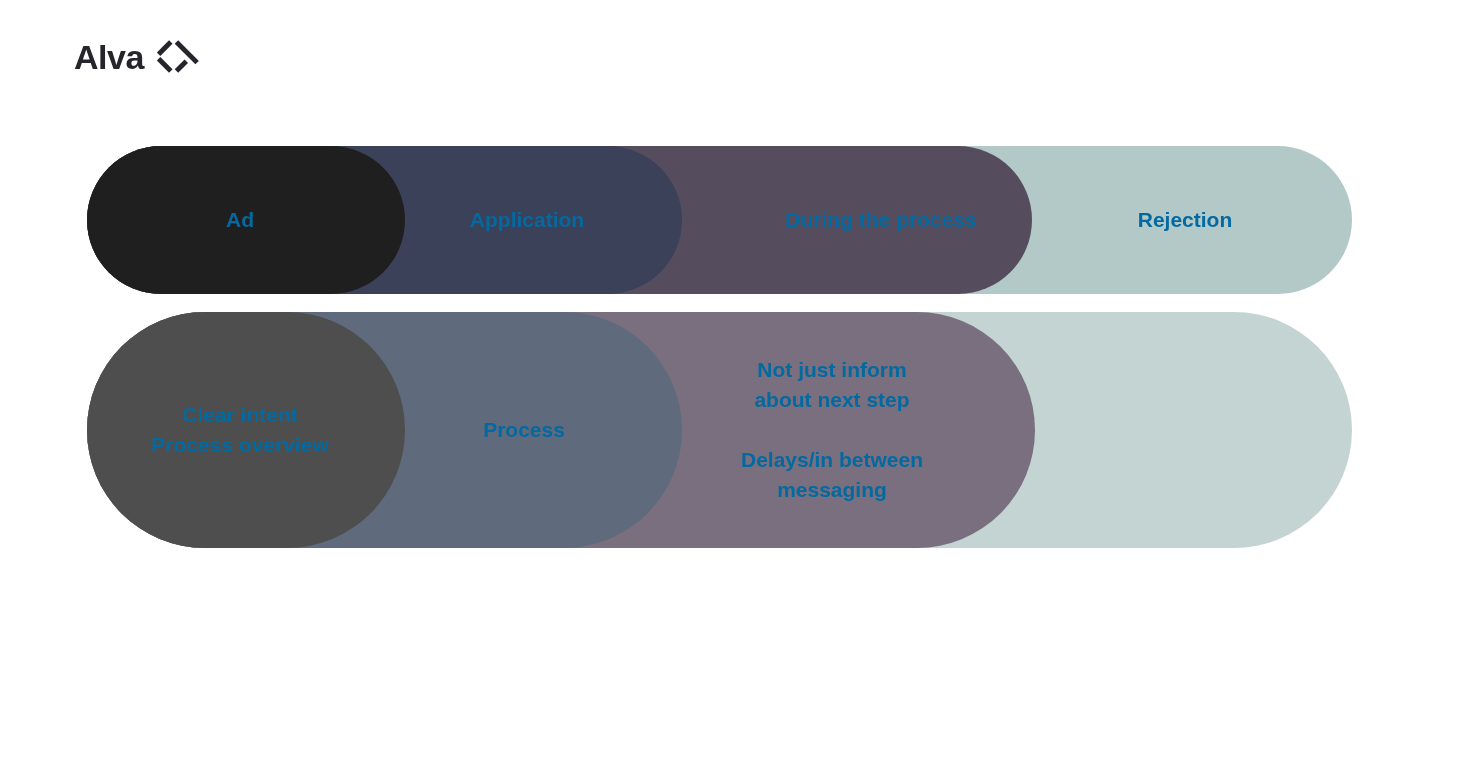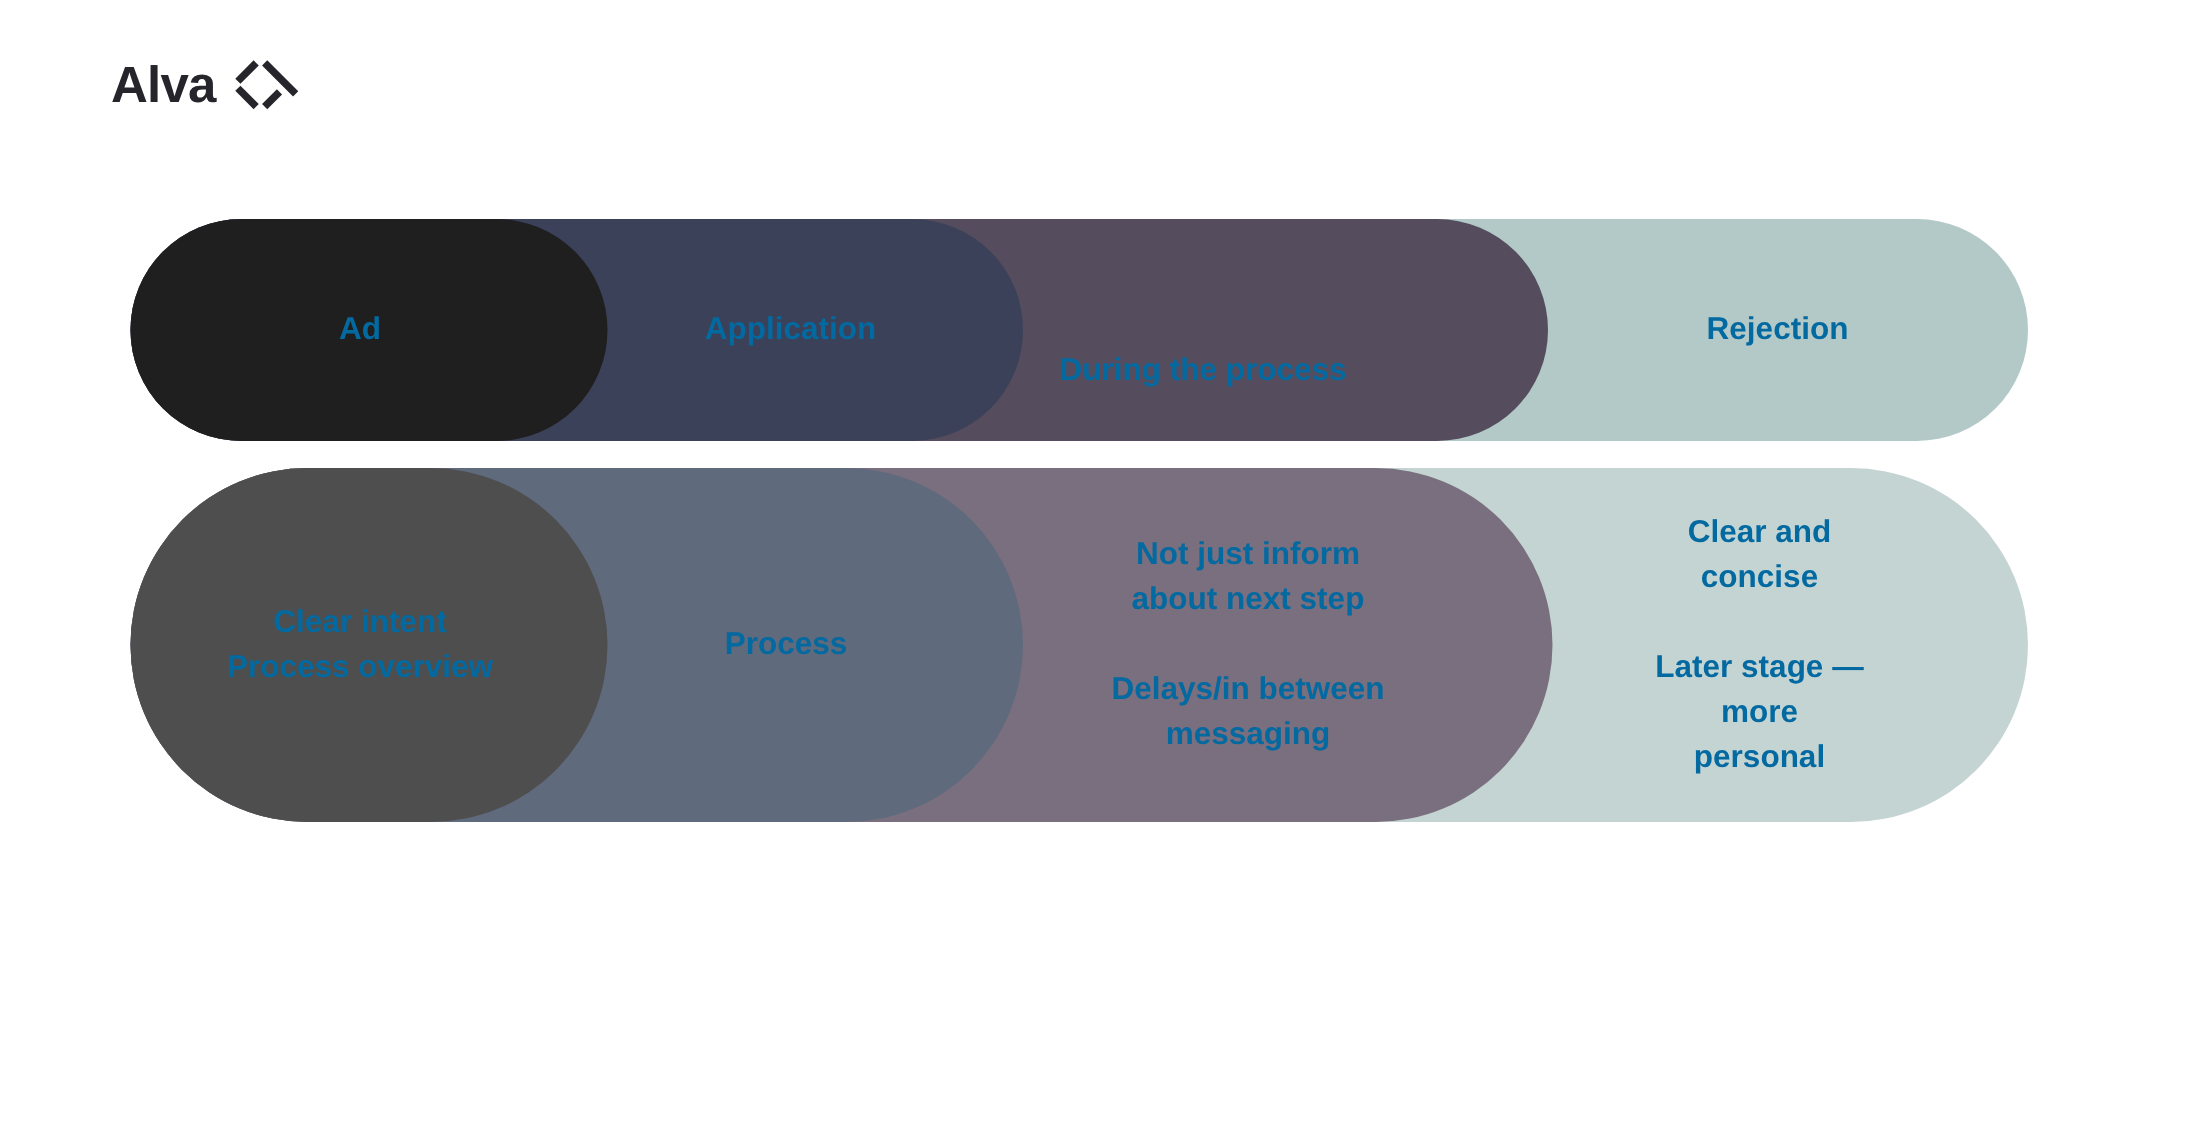--- a/index.html
+++ b/index.html
@@ -44,21 +44,21 @@
   .seg-label {
     position: absolute; top: 50%;
     transform: translate(-50%, -50%);
     color: #0369a1; font-weight: 700;
     font-size: 21px; line-height: 30px;
     text-align: center; white-space: pre-line;
     z-index: 5;
   }
   .row-stages  .l1 { left: 153px; }
   .row-stages  .l2 { left: 440px; }
-  .row-stages  .l3 { left: 715px; margin-top: 27px; }
+  .row-stages  .l3 { left: 794px; }
   .row-stages  .l4 { left: 1098px; }
   .row-details .l1 { left: 153px; }
   .row-details .l2 { left: 437px; }
   .row-details .l3 { left: 745px; }
   .row-details .l4 { left: 1086px; }
 </style>
 </head>
 <body>
 
 <div class="canvas">
@@ -94,19 +94,15 @@
     <div class="pill p3" style="background-color: rgb(122, 111, 126);"></div>
     <div class="pill p4" style="background-color: rgb(196, 212, 210);"></div>
     <span class="seg-label l1">Clear intent
 Process overview</span>
     <span class="seg-label l2">Process</span>
     <span class="seg-label l3">Not just inform
 about next step
 
 Delays/in between
 messaging</span>
-    <span class="seg-label l4">Clear and concise
-
-Later stage — more
-personal</span>
   </div>
 
 </div>
 
 </body></html>

